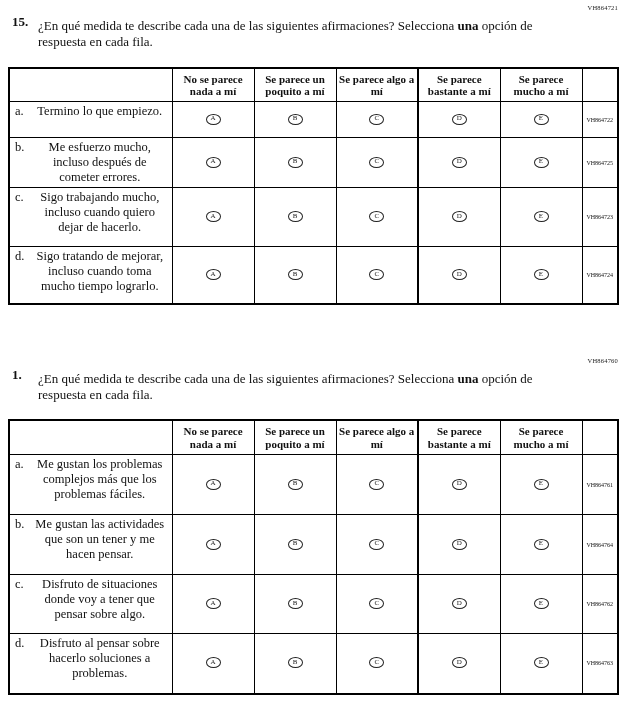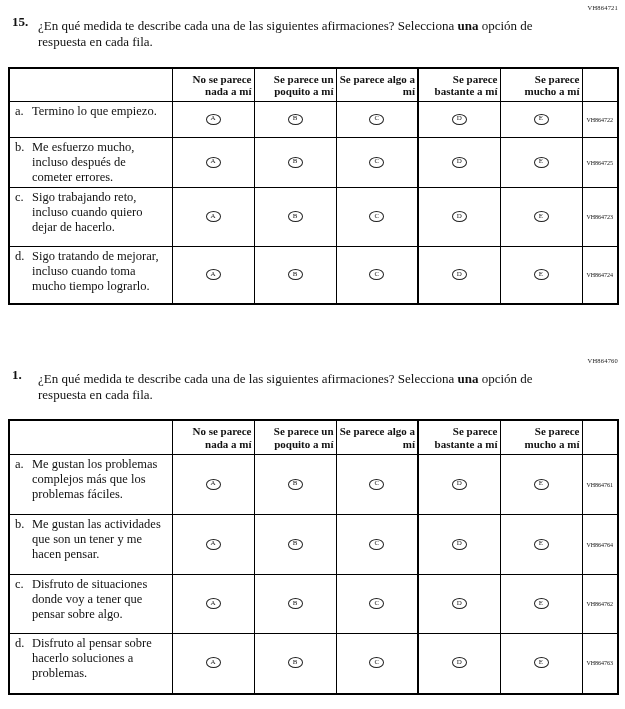--- a/index.html
+++ b/index.html
@@ -18,26 +18,26 @@
   .q-text b{font-weight:bold;}
   table.matrix{
     border-collapse:collapse;table-layout:fixed;
     width:609px;margin:12px 0 0 8px;
     border:2px solid #000;
   }
   .matrix th,.matrix td{border:1px solid #000;}
   thead th{border-bottom:4px double #000;}
   th.opt-h{
     font-size:11px;font-weight:bold;line-height:1.13;
-    text-align:right;vertical-align:middle;padding:4px 2px;
+    text-align:center;vertical-align:middle;padding:4px 2px;
   }
   td.stmt{vertical-align:top;padding:2px 2px 2px 5px;font-size:12.5px;line-height:1.2;}
   .stmt-wrap{display:flex;}
   .letter{flex:0 0 17px;}
-  .stext{flex:1;padding-right:2px;}
+  .stext{flex:1;padding-right:2px;text-align:center;}
   td.opt{text-align:center;vertical-align:middle;}
   .oval{
     display:inline-block;width:13px;height:9px;
     border:1px solid #222;border-radius:50%;
     position:relative;background:#fff;cursor:pointer;
   }
   .oval-letter{
     position:absolute;top:50%;left:50%;transform:translate(-50%,-52%);
     font-size:7px;line-height:1;color:#222;
   }
@@ -106,21 +106,21 @@
           <td class="opt"><span class="oval"><span class="oval-letter">B</span></span></td>
           <td class="opt thick"><span class="oval"><span class="oval-letter">C</span></span></td>
           <td class="opt"><span class="oval"><span class="oval-letter">D</span></span></td>
           <td class="opt"><span class="oval"><span class="oval-letter">E</span></span></td>
           <td class="vhcode">VH864725</td>
         </tr>
         <tr class="h59">
           <td class="stmt">
             <div class="stmt-wrap">
                 <span class="letter">c.</span>
-                <span class="stext">Sigo trabajando reto, incluso cuando quiero dejar de hacerlo.</span>
+                <span class="stext">Sigo trabajando mucho, incluso cuando quiero dejar de hacerlo.</span>
               </div>
           </td>
           <td class="opt"><span class="oval"><span class="oval-letter">A</span></span></td>
           <td class="opt"><span class="oval"><span class="oval-letter">B</span></span></td>
           <td class="opt thick"><span class="oval"><span class="oval-letter">C</span></span></td>
           <td class="opt"><span class="oval"><span class="oval-letter">D</span></span></td>
           <td class="opt"><span class="oval"><span class="oval-letter">E</span></span></td>
           <td class="vhcode">VH864723</td>
         </tr>
         <tr class="h57">

